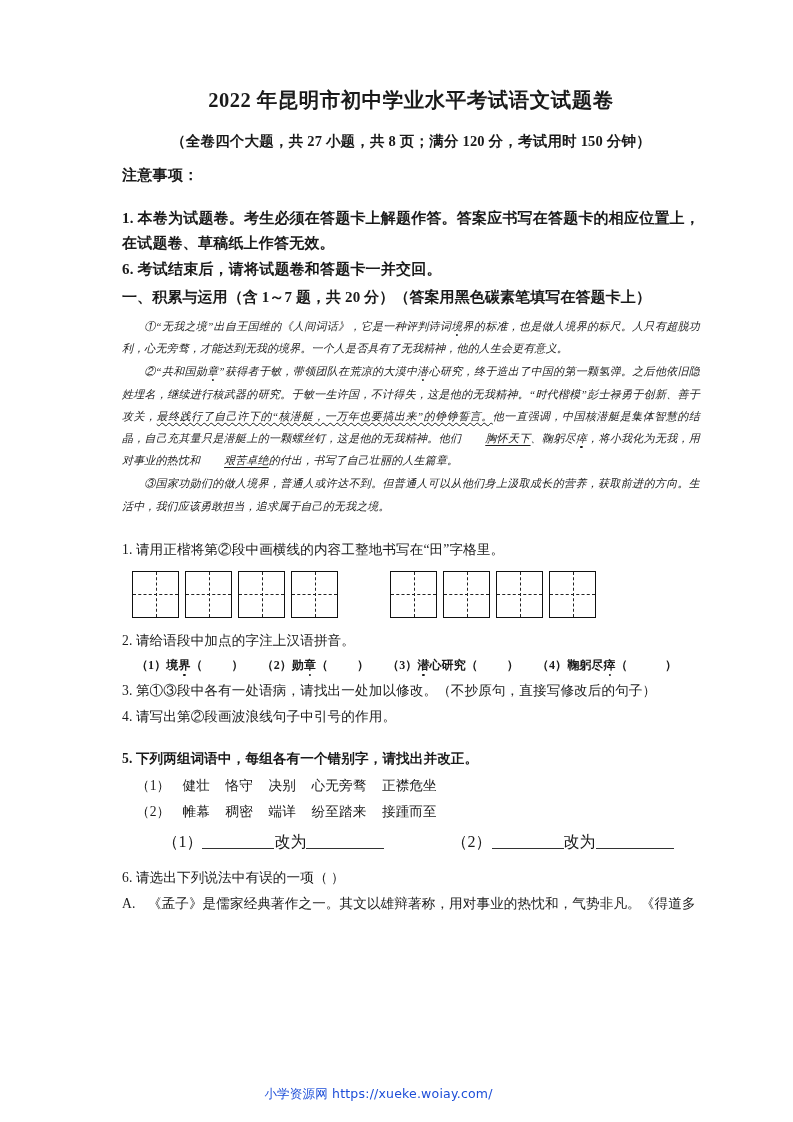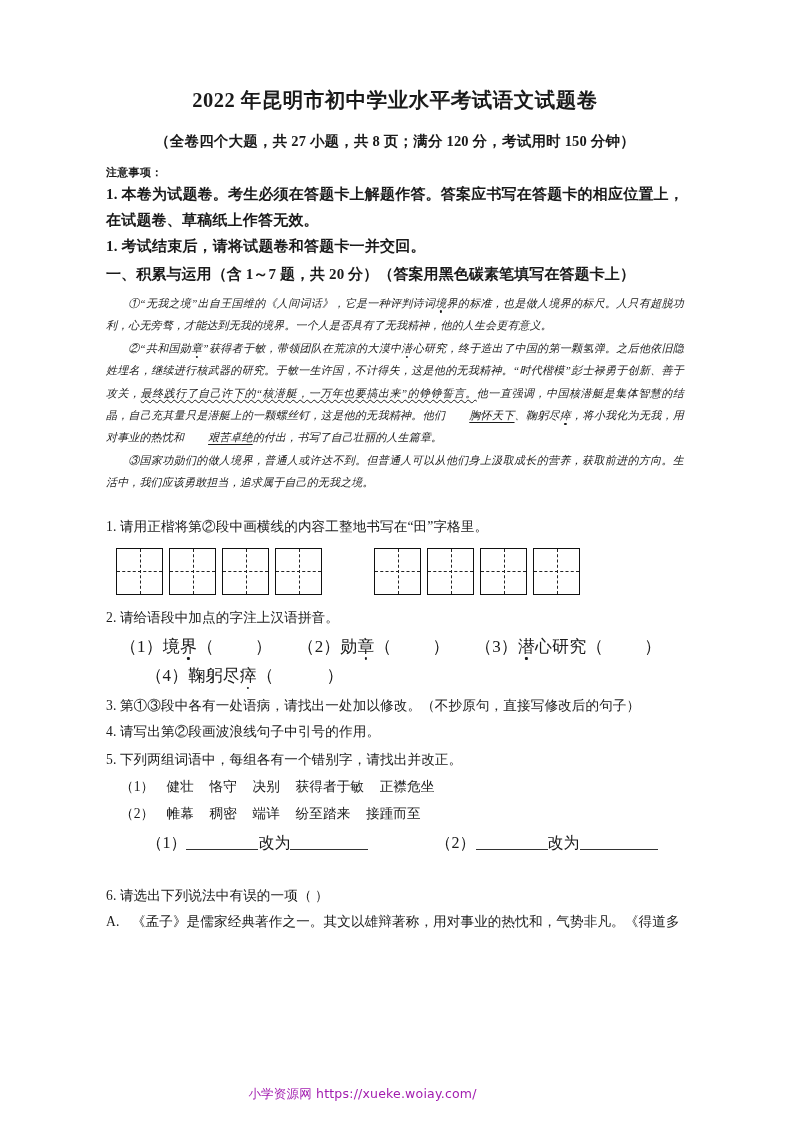--- a/index.html
+++ b/index.html
@@ -10,21 +10,21 @@
   body {
     width: 793px;
     height: 1122px;
     position: relative;
     font-family: "Liberation Serif", "DejaVu Serif", serif;
     color: #1a1a1a;
     overflow: hidden;
   }
   .page {
     position: absolute;
-    left: 0; top: 0;
+    left: 16px; top: 0;
     width: 725px;
     height: 1122px;
     box-sizing: border-box;
   }
   .content {
     position: absolute;
     left: 106px;
     top: 86px;
     width: 578px;
   }
@@ -45,23 +45,23 @@
     font-size: 14.5px;
     text-align: center;
     line-height: 1.5;
     margin: 0 0 12px 0;
     letter-spacing: 0.2px;
   }
 
   
   .notice-head {
     font-weight: bold;
-    font-size: 11px;
+    font-size: 15px;
     line-height: 1.55;
-    margin: 0 0 1px 0;
+    margin: 0 0 18px 0;
     letter-spacing: 0.3px;
   }
   .notice-line {
     font-weight: bold;
     font-size: 15px;
     line-height: 1.72;
     margin: 0;
     letter-spacing: 0.2px;
     text-align: justify;
   }
@@ -149,24 +149,25 @@
   }
   .tzg::after {
     top: 50%;
     left: 0;
     width: 100%;
     border-top: 1.3px dashed #222;
   }
 
   
   .subline {
-    font-size: 17px;
+    font-size: 12px;
     line-height: 1.75;
     margin: 0 0 1px 14px;
     letter-spacing: 0.1px;
+    font-weight: bold;
   }
   .spc { display: inline-block; width: 1.5em; }
   .spc-sm { display: inline-block; width: 0.9em; }
   .paren-space { display: inline-block; width: 2.4em; }
   .paren-space-wide { display: inline-block; width: 3.1em; }
 
   .wordrow {
     font-size: 13.6px;
     line-height: 1.88;
     margin: 0 0 1px 14px;
@@ -201,37 +202,37 @@
 
   
   .watermark {
     position: absolute;
     left: 0;
     right: 0;
     bottom: 19px;
     text-align: center;
     font-family: "DejaVu Sans", "Liberation Sans", sans-serif;
     font-size: 12.5px;
-    color: #a21caf;
+    color: #1d4ed8;
     letter-spacing: 0.2px;
   }
 </style>
 </head>
 <body>
 
 <div class="page">
   <div class="content">
 
     <h1 class="doc-title">2022 年昆明市初中学业水平考试语文试题卷</h1>
 
     <div class="doc-subtitle">（全卷四个大题，共 27 小题，共 8 页；满分 120 分，考试用时 150 分钟）</div>
 
     <div class="notice-head">注意事项：</div>
     <p class="notice-line">1. 本卷为试题卷。考生必须在答题卡上解题作答。答案应书写在答题卡的相应位置上，在试题卷、草稿纸上作答无效。</p>
-    <p class="notice-line">1. 考试结束后，请将试题卷和答题卡一并交回。</p>
+    <p class="notice-line">6. 考试结束后，请将试题卷和答题卡一并交回。</p>
 
     <div class="section-head">一、积累与运用（含 1～7 题，共 20 分）（答案用黑色碳素笔填写在答题卡上）</div>
 
 
     <p class="passage">
       <span class="indent"></span><span>①</span><span>“无我之境”出自王国维的《人间词话》，它是一种评判诗词</span><span class="dotchar">境</span><span>界的标准，也是做人境界的标尺。人只有超脱功利，心无旁骛，才能达到无我的境界。一个人是否具有了无我精神，他的人生会更有意义。</span>
     </p>
 
     <p class="passage">
       <span class="indent"></span><span>②</span><span>“共和国勋</span><span class="dotchar">章</span><span>”获得者于敏，带领团队在荒凉的大漠中</span><span class="dotchar">潜</span><span>心研究，终于造出了中国的第一颗氢弹。之后他依旧隐姓埋名，继续进行核武器的研究。于敏一生许国，不计得失，这是他的无我精神。“时代楷模”彭士禄勇于创新、善于攻关，</span><span class="u-wavy">最终践行了自己许下的“核潜艇，一万年也要搞出来”的铮铮誓言。</span><span>他一直强调，中国核潜艇是集体智慧的结晶，自己充其量只是潜艇上的一颗螺丝钉，这是他的无我精神。他们</span><span class="u-straight">胸怀天下</span><span>、鞠躬尽</span><span class="dotchar">瘁</span><span>，将小我化为无我，用对事业的热忱和</span><span class="u-straight">艰苦卓绝</span><span>的付出，书写了自己壮丽的人生篇章。</span>
@@ -261,32 +262,32 @@
 
     <p class="prompt">2. 请给语段中加点的字注上汉语拼音。</p>
     <div class="subline">
       <span>（1）</span><span>境<span class="dotchar">界</span></span><span>（<span class="paren-space"></span>）</span><span class="spc"></span><span>（2）</span><span>勋<span class="dotchar">章</span></span><span>（<span class="paren-space"></span>）</span><span class="spc"></span><span>（3）</span><span><span class="dotchar">潜</span>心研究</span><span>（<span class="paren-space"></span>）</span><span class="spc"></span><span>（4）</span><span>鞠躬尽<span class="dotchar">瘁</span></span><span>（<span class="paren-space-wide"></span>）</span>
     </div>
 
     <p class="prompt" style="margin-top:4px;">3. 第①③段中各有一处语病，请找出一处加以修改。（不抄原句，直接写修改后的句子）</p>
 
     <p class="prompt" style="margin-top:4px;">4. 请写出第②段画波浪线句子中引号的作用。</p>
 
-    <p class="prompt" style="margin-top:6px;">5. 下列两组词语中，每组各有一个错别字，请找出并改正。</p>
+    <p class="prompt" style="margin-top:20px;font-weight:bold;">5. 下列两组词语中，每组各有一个错别字，请找出并改正。</p>
     <div class="wordrow">
-      <span>（1）</span><span class="spc-sm"></span><span class="w">健壮</span><span class="w">恪守</span><span class="w">决别</span><span class="w">获得者于敏</span><span class="w">正襟危坐</span>
+      <span>（1）</span><span class="spc-sm"></span><span class="w">健壮</span><span class="w">恪守</span><span class="w">决别</span><span class="w">心无旁骛</span><span class="w">正襟危坐</span>
     </div>
     <div class="wordrow">
       <span>（2）</span><span class="spc-sm"></span><span class="w">帷幕</span><span class="w">稠密</span><span class="w">端详</span><span class="w">纷至踏来</span><span class="w">接踵而至</span>
     </div>
     <div class="answerrow">
       <span>（1）</span><span class="fill-line fl-1"></span><span>改为</span><span class="fill-line fl-2"></span><span class="gapbig"></span><span>（2）</span><span class="fill-line fl-1"></span><span>改为</span><span class="fill-line fl-2"></span>
     </div>
 
-    <p class="prompt" style="margin-top:26px;">6. 请选出下列说法中有误的一项（    ）</p>
+    <p class="prompt" style="margin-top:10px;">6. 请选出下列说法中有误的一项（    ）</p>
     <p class="optline">
       <span class="optlabel">A.</span><span>《孟子》是儒家经典著作之一。其文以雄辩著称，用对事业的热忱和，气势非凡。《得道多</span>
     </p>
 
   </div>
 
   <div class="watermark">小学资源网 https://xueke.woiay.com/</div>
 </div>
 
 </body></html>

